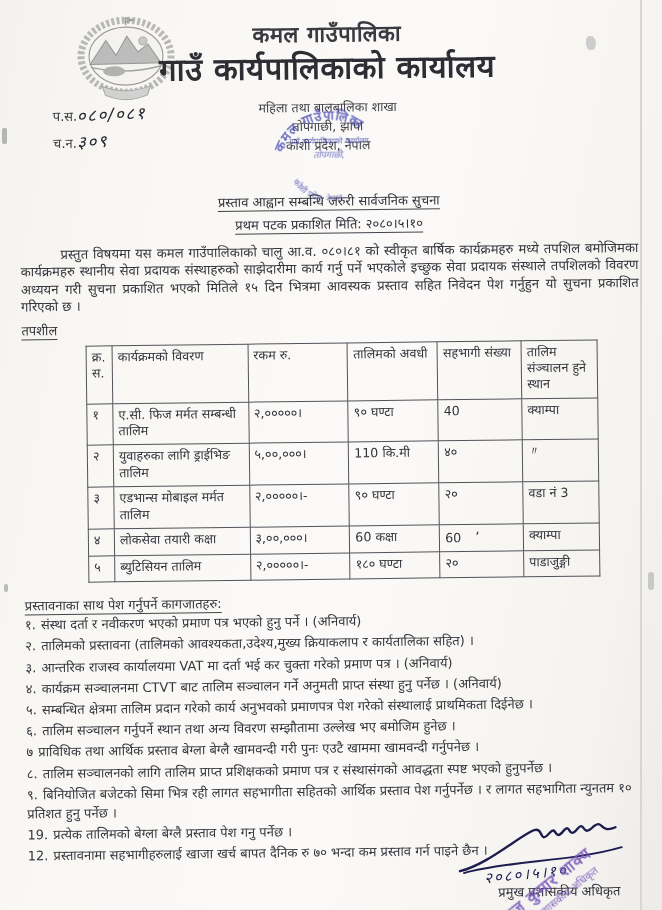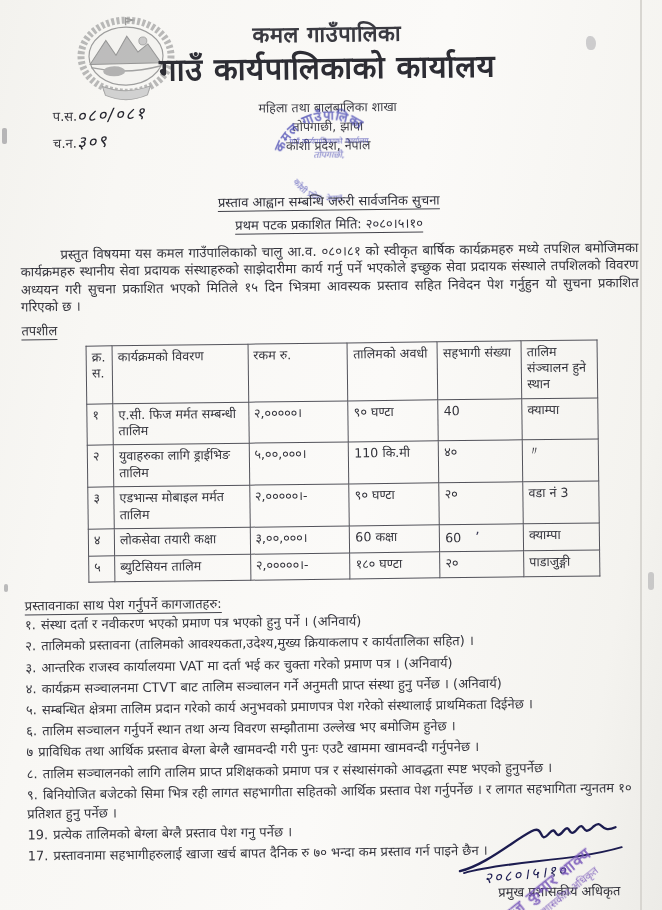--- a/index.html
+++ b/index.html
@@ -179,21 +179,21 @@
     <div class="doc-item"><span class="num">१.</span><span>संस्था दर्ता र नवीकरण भएको प्रमाण पत्र भएको हुनु पर्ने । (अनिवार्य)</span></div>
     <div class="doc-item"><span class="num">२.</span><span>तालिमको प्रस्तावना (तालिमको आवश्यकता,उदेश्य,मुख्य क्रियाकलाप र कार्यतालिका सहित) ।</span></div>
     <div class="doc-item"><span class="num">३.</span><span>आन्तरिक राजस्व कार्यालयमा VAT मा दर्ता भई कर चुक्ता गरेको प्रमाण पत्र । (अनिवार्य)</span></div>
     <div class="doc-item"><span class="num">४.</span><span>कार्यक्रम सञ्चालनमा CTVT बाट तालिम सञ्चालन गर्ने अनुमती प्राप्त संस्था हुनु पर्नेछ । (अनिवार्य)</span></div>
     <div class="doc-item"><span class="num">५.</span><span>सम्बन्धित क्षेत्रमा तालिम प्रदान गरेको कार्य अनुभवको प्रमाणपत्र पेश गरेको संस्थालाई प्राथमिकता दिईनेछ ।</span></div>
     <div class="doc-item"><span class="num">६.</span><span>तालिम सञ्चालन गर्नुपर्ने स्थान तथा अन्य विवरण सम्झौतामा उल्लेख भए बमोजिम हुनेछ ।</span></div>
     <div class="doc-item"><span class="num">७</span><span>प्राविधिक तथा आर्थिक प्रस्ताव बेग्ला बेग्लै खामवन्दी गरी पुनः एउटै खाममा खामवन्दी गर्नुपनेछ ।</span></div>
     <div class="doc-item"><span class="num">८.</span><span>तालिम सञ्चालनको लागि तालिम प्राप्त प्रशिक्षकको प्रमाण पत्र र संस्थासंगको आवद्धता स्पष्ट भएको हुनुपर्नेछ ।</span></div>
     <div class="doc-item"><span class="num">९.</span><span>बिनियोजित बजेटको सिमा भित्र रही लागत सहभागीता सहितको आर्थिक प्रस्ताव पेश गर्नुपर्नेछ । र लागत सहभागिता न्युनतम १० प्रतिशत हुनु पर्नेछ ।</span></div>
     <div class="doc-item"><span class="num">19.</span><span>प्रत्येक तालिमको बेग्ला बेग्लै प्रस्ताव पेश गनु पर्नेछ ।</span></div>
-    <div class="doc-item"><span class="num">17.</span><span>प्रस्तावनामा सहभागीहरुलाई खाजा खर्च बापत दैनिक रु ७० भन्दा कम प्रस्ताव गर्न पाइने छैन ।</span></div>
+    <div class="doc-item"><span class="num">12.</span><span>प्रस्तावनामा सहभागीहरुलाई खाजा खर्च बापत दैनिक रु ७० भन्दा कम प्रस्ताव गर्न पाइने छैन ।</span></div>
 
     <div class="sig-block">
       <svg class="sig-svg" viewBox="0 0 180 62">
         <path d="M8,52 C34,46 62,22 80,13 C94,6 86,28 98,15 C106,6 102,25 112,13 C120,4 116,23 126,11 C134,2 130,21 142,9 C152,1 148,17 164,10" stroke="#1c1c50" stroke-width="2.4" fill="none" stroke-linecap="round"></path>
         <path d="M12,54 C56,42 120,44 170,30" stroke="#1c1c50" stroke-width="2" fill="none" stroke-linecap="round"></path>
       </svg>
       <div class="sig-date">२०८०।५।१०</div>
       <div class="sig-title">प्रमुख प्रशासकीय अधिकृत</div>
       <div class="officer-stamp">
         <div class="nm">राज कुमार शाक्य</div>

